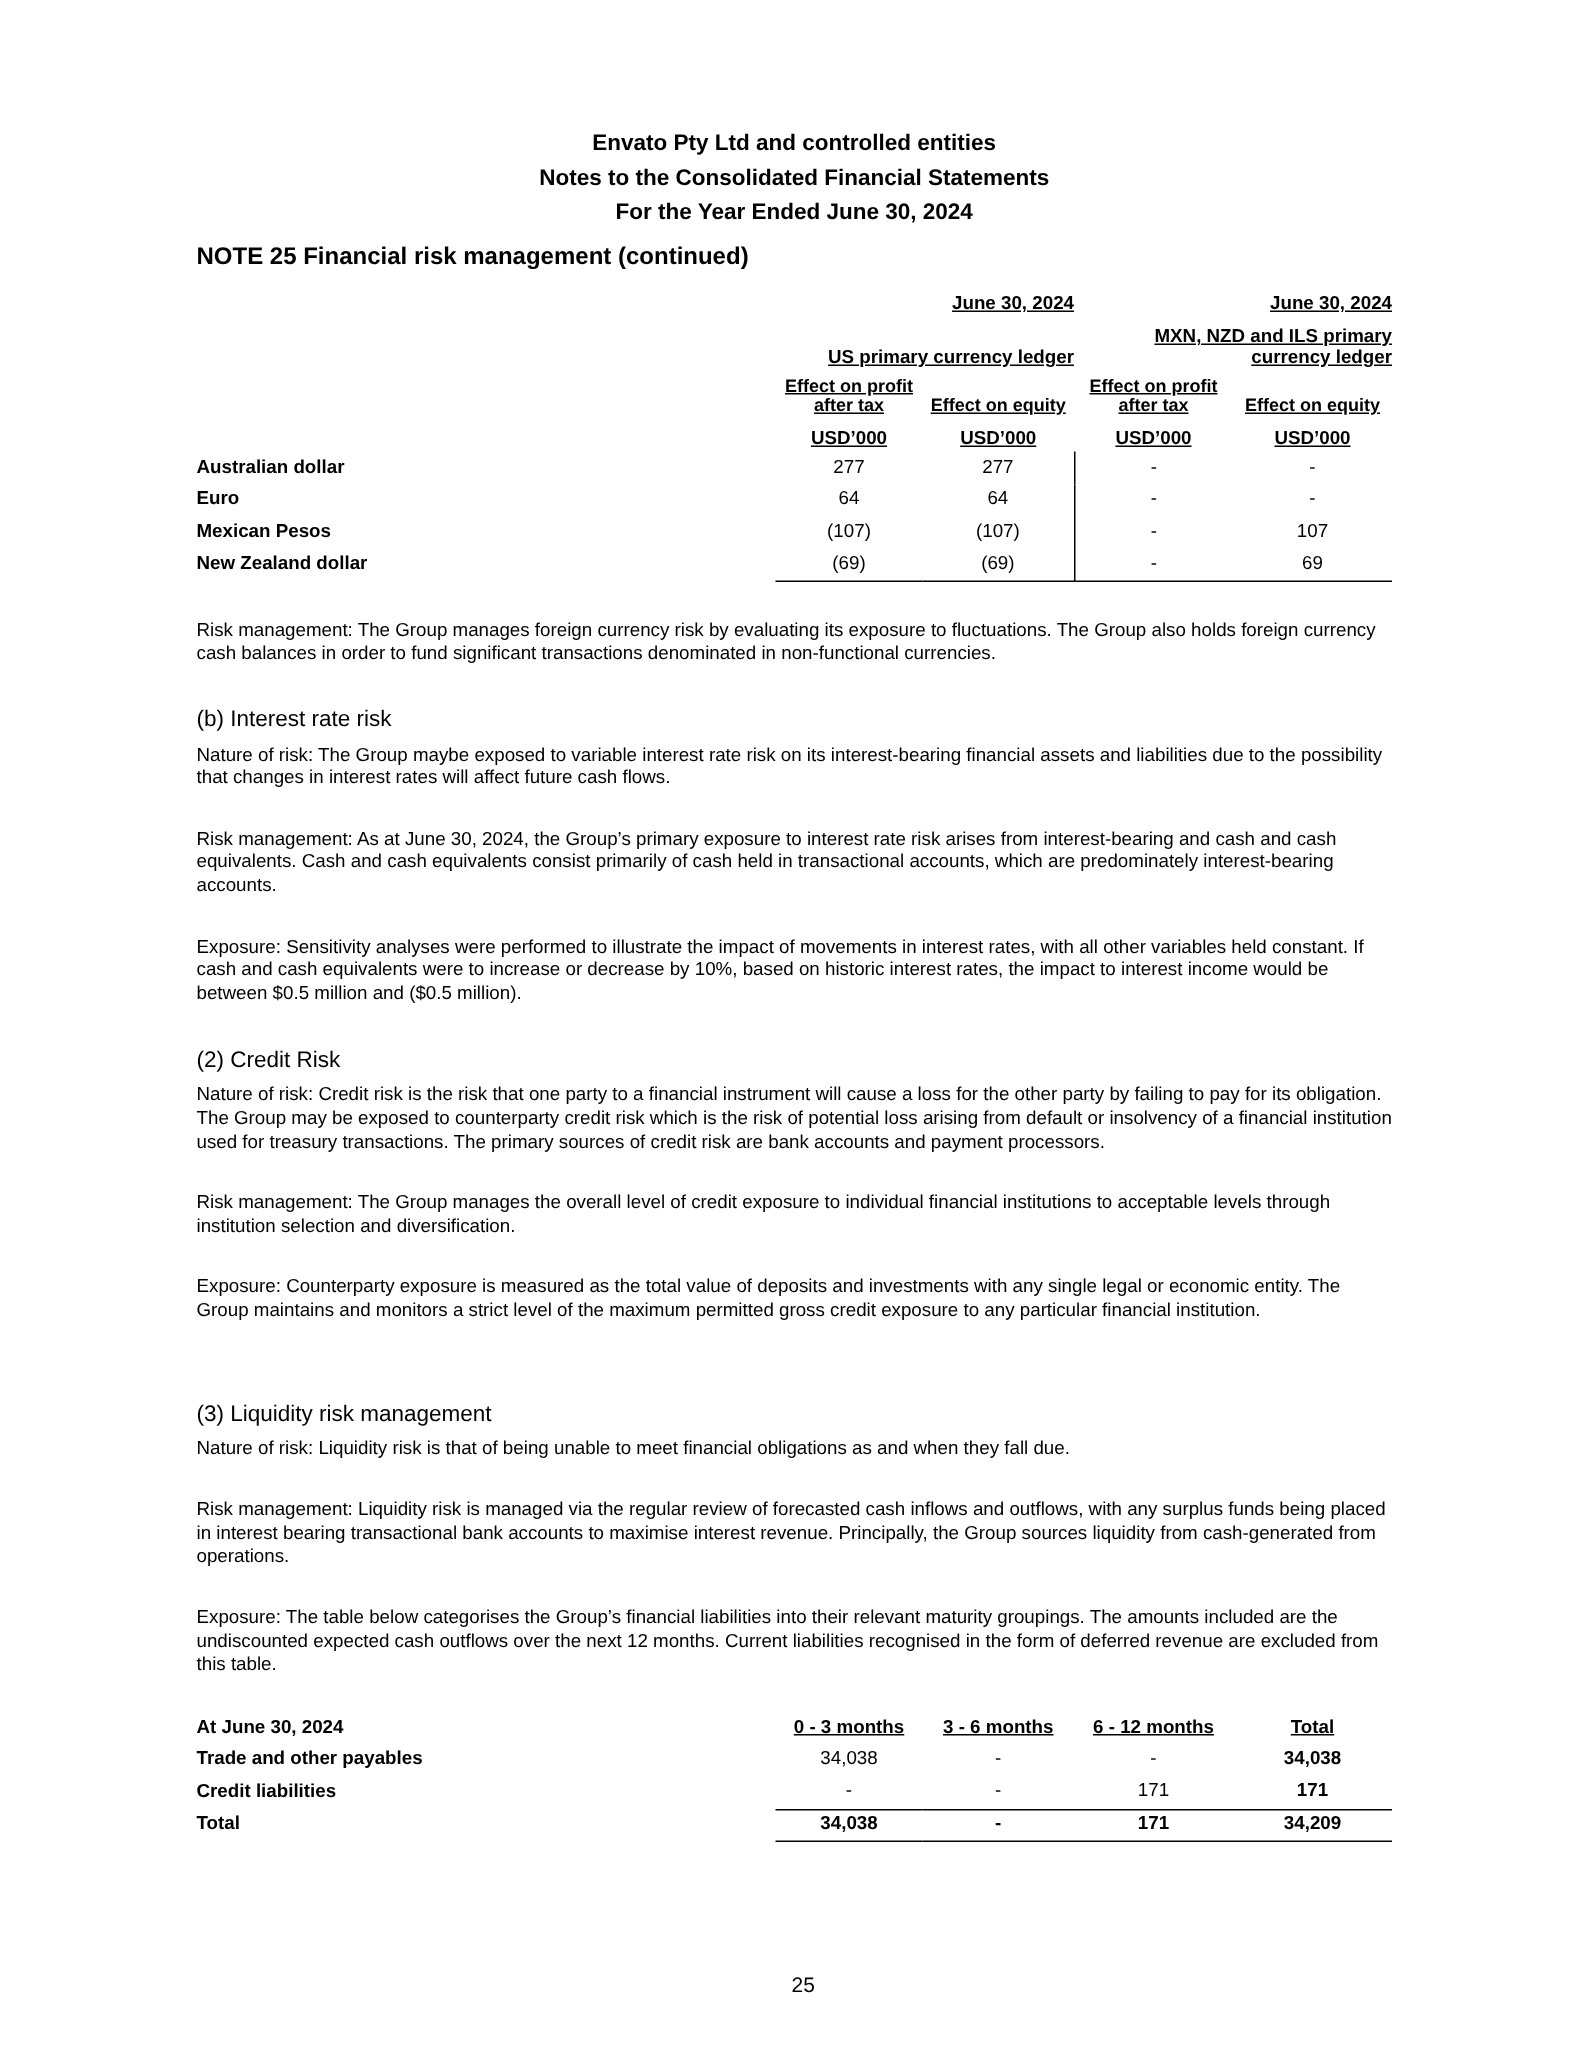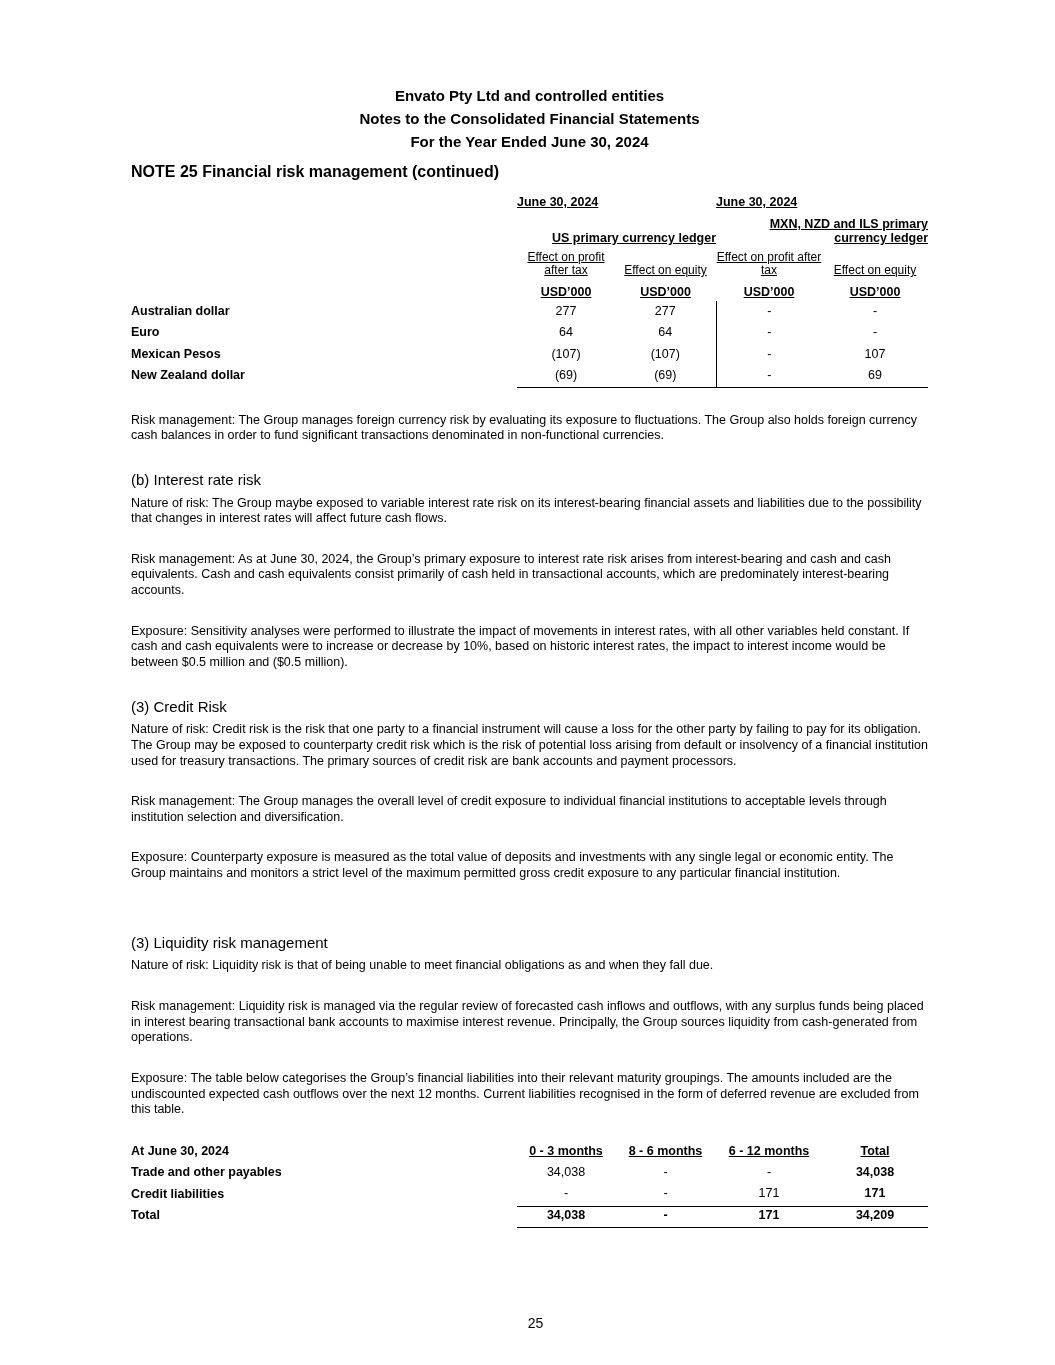--- a/index.html
+++ b/index.html
@@ -15,23 +15,23 @@
 
   table{width:100%;border-collapse:collapse;table-layout:fixed}
   col.c-label{width:386px}
   col.c1{width:98px}
   col.c2{width:101px}
   col.c3{width:106px}
   col.c4{width:106px}
 
   .fx-table{margin-top:7px}
   .fx-table td{padding:0;vertical-align:bottom}
-  .grp-date{text-align:left;font-weight:700;height:22px;padding-bottom:2px}
+  .grp-date{text-align:right;font-weight:700;height:22px;padding-bottom:2px}
   .grp-label{text-align:right;font-weight:700;height:34px;line-height:14px;padding-bottom:3px}
-  .col-hdr{text-align:center;font-weight:400;font-size:12px;line-height:13px;height:32px;vertical-align:middle;padding:2px 2px}
+  .col-hdr{text-align:center;font-weight:700;font-size:12px;line-height:13px;height:32px;vertical-align:middle;padding:2px 2px}
   .unit-cell{text-align:center;font-weight:700;height:24px;padding-bottom:4px}
   .u{text-decoration:underline}
   .fx-table tbody td{height:21.5px;padding-bottom:3px}
   .row-label{font-weight:700}
   .num{text-align:center}
   .fx-table td.divider{border-right:1px solid #000}
   .fx-table tr.last-row td.num{border-bottom:1px solid #000}
 
   .para{margin-top:25px}
   .sec-heading{margin-top:27px;font-size:15px;font-weight:400}
@@ -130,21 +130,21 @@
     <p class="para">Risk management: The Group manages foreign currency risk by evaluating its exposure to fluctuations. The Group also holds foreign currency cash balances in order to fund significant transactions denominated in non-functional currencies.</p>
 
     <section>
       <h3 class="sec-heading">(b) Interest rate risk</h3>
       <p class="para">Nature of risk: The Group maybe exposed to variable interest rate risk on its interest-bearing financial assets and liabilities due to the possibility that changes in interest rates will affect future cash flows.</p>
       <p class="para">Risk management: As at June 30, 2024, the Group’s primary exposure to interest rate risk arises from interest-bearing and cash and cash equivalents. Cash and cash equivalents consist primarily of cash held in transactional accounts, which are predominately interest-bearing accounts.</p>
       <p class="para">Exposure: Sensitivity analyses were performed to illustrate the impact of movements in interest rates, with all other variables held constant. If cash and cash equivalents were to increase or decrease by 10%, based on historic interest rates, the impact to interest income would be between $0.5 million and ($0.5 million).</p>
     </section>
 
     <section>
-      <h3 class="sec-heading">(3) Credit Risk</h3>
+      <h3 class="sec-heading">(2) Credit Risk</h3>
       <p class="para">Nature of risk: Credit risk is the risk that one party to a financial instrument will cause a loss for the other party by failing to pay for its obligation. The Group may be exposed to counterparty credit risk which is the risk of potential loss arising from default or insolvency of a financial institution used for treasury transactions. The primary sources of credit risk are bank accounts and payment processors.</p>
       <p class="para">Risk management: The Group manages the overall level of credit exposure to individual financial institutions to acceptable levels through institution selection and diversification.</p>
       <p class="para">Exposure: Counterparty exposure is measured as the total value of deposits and investments with any single legal or economic entity. The Group maintains and monitors a strict level of the maximum permitted gross credit exposure to any particular financial institution.</p>
     </section>
 
     <section>
       <h3 class="sec-heading gap-large">(3) Liquidity risk management</h3>
       <p class="para">Nature of risk: Liquidity risk is that of being unable to meet financial obligations as and when they fall due.</p>
       <p class="para">Risk management: Liquidity risk is managed via the regular review of forecasted cash inflows and outflows, with any surplus funds being placed in interest bearing transactional bank accounts to maximise interest revenue. Principally, the Group sources liquidity from cash-generated from operations.</p>
       <p class="para">Exposure: The table below categorises the Group’s financial liabilities into their relevant maturity groupings. The amounts included are the undiscounted expected cash outflows over the next 12 months. Current liabilities recognised in the form of deferred revenue are excluded from this table.</p>
@@ -155,21 +155,21 @@
         <col class="c-label">
           <col class="c1">
           <col class="c2">
           <col class="c3">
           <col class="c4">
       </colgroup>
       <thead>
         <tr>
           <td class="row-label">At June 30, 2024</td>
           <td class="num"><span class="u">0 - 3 months</span></td>
-          <td class="num"><span class="u">8 - 6 months</span></td>
+          <td class="num"><span class="u">3 - 6 months</span></td>
           <td class="num"><span class="u">6 - 12 months</span></td>
           <td class="num"><span class="u">Total</span></td>
         </tr>
       </thead>
       <tbody>
         <tr>
           <td class="row-label">Trade and other payables</td>
           <td class="num">34,038</td>
           <td class="num">-</td>
           <td class="num">-</td>

